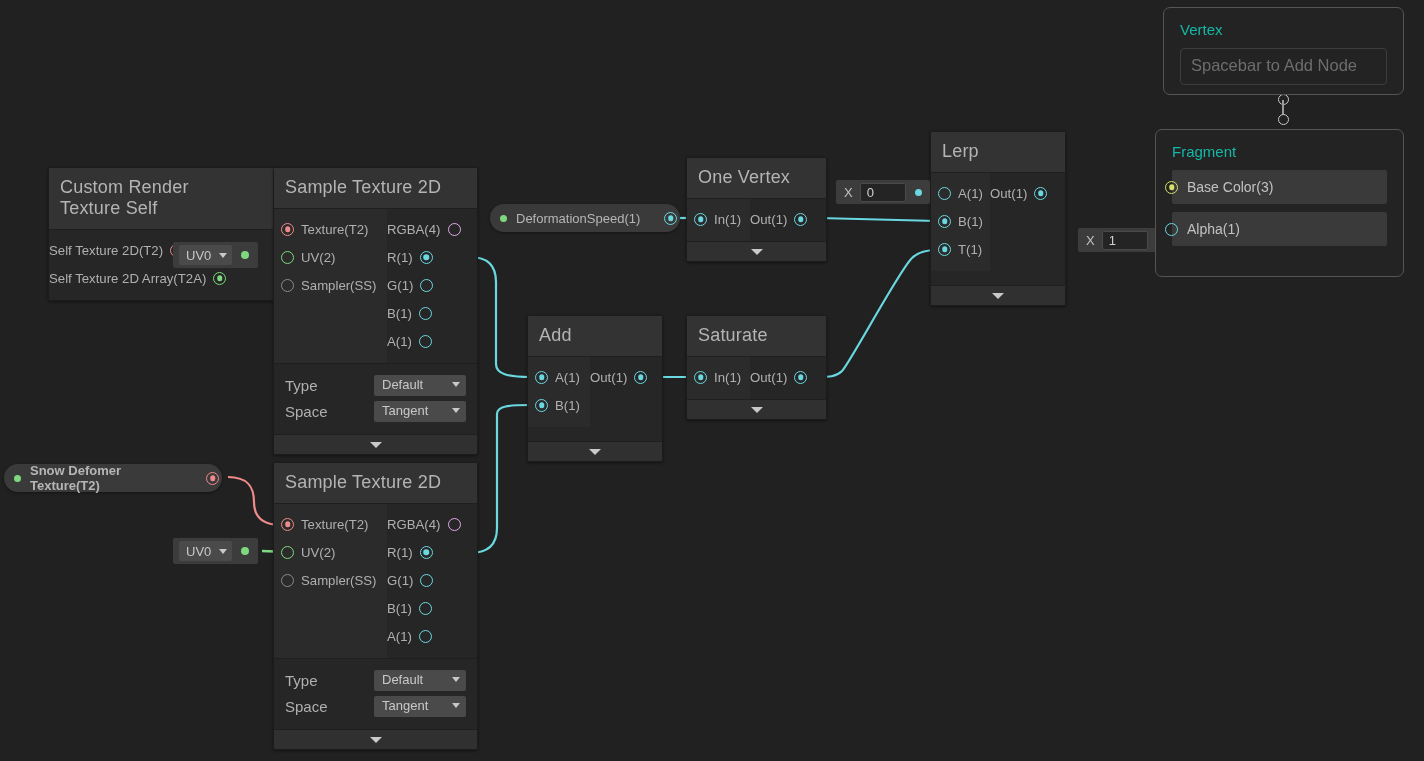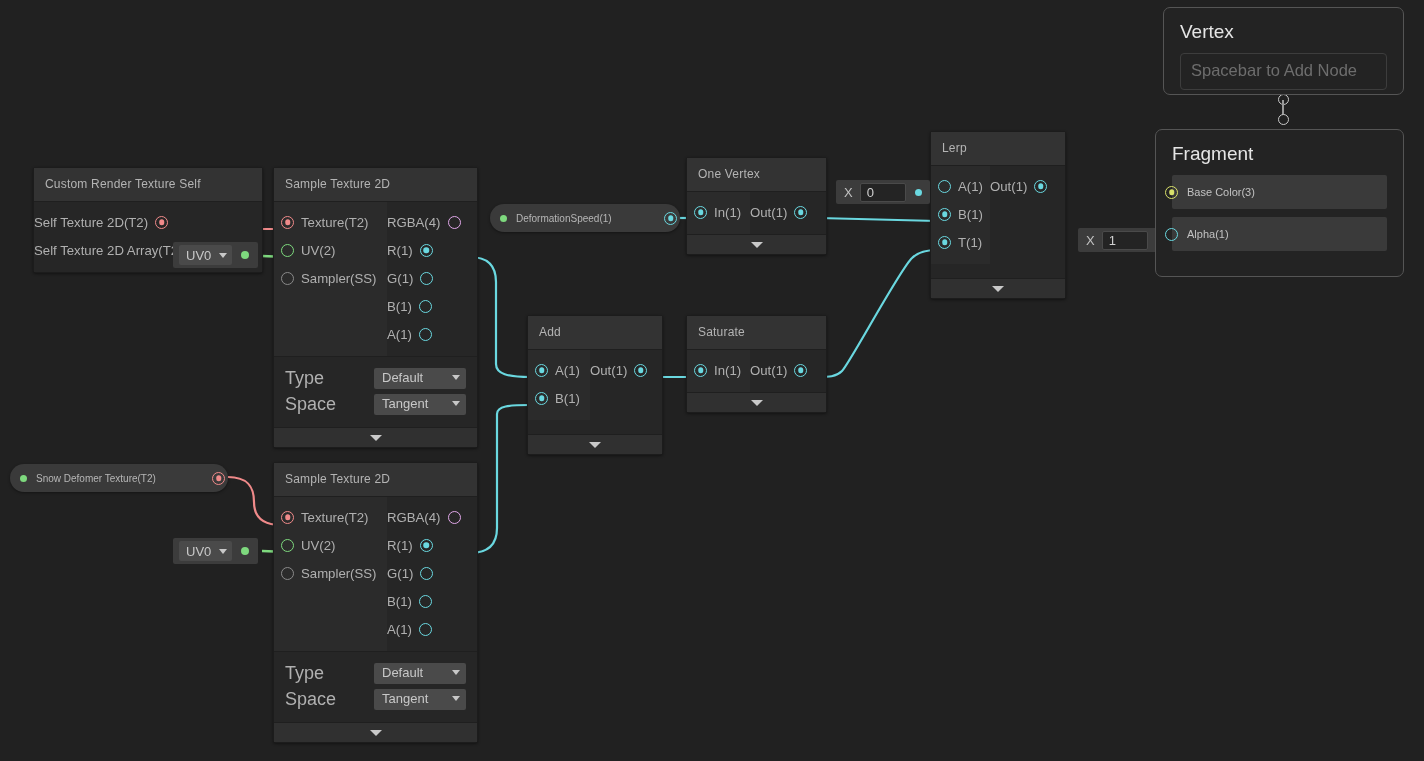--- a/index.html
+++ b/index.html
@@ -20,21 +20,21 @@
     position: absolute;
     background: #262626;
     border: 1px solid #1c1c1c;
     border-radius: 3px;
     z-index: 2;
     box-shadow: 0 1px 3px rgba(0,0,0,.45);
   }
   .node-title {
     background: #333333;
     color: #b4b4b4;
-    font-size: 12px;
+    font-size: 18px;
     padding: 9px 28px 10px 11px;
     border-bottom: 1px solid #1f1f1f;
     letter-spacing: .2px;
   }
   .ports { display: flex; }
   .ports .col-in { background: #2b2b2b; }
   .ports .col-out { background: #262626; flex: 1; }
   .col-in, .col-out { padding: 6px 0 8px 0; }
 
   .port-row {
@@ -68,21 +68,21 @@
   .slot.green { border-color: #7ed97e; }
   .slot.green.filled::after { background: #7ed97e; }
   .slot.grey { border-color: #8a8a8a; }
   .slot.pink { border-color: #e0a6e8; }
   .slot.yellow { border-color: #d8e06a; }
   .slot.yellow.filled::after { background: #d8e06a; }
 
   
   .settings { border-top: 1px solid #1f1f1f; padding: 8px 11px 10px 11px; }
   .set-row { display: flex; align-items: center; justify-content: space-between; height: 26px; }
-  .set-label { color: #b0b0b0; font-size: 18px; }
+  .set-label { color: #b0b0b0; font-size: 15px; }
   .dropdown {
     background: #4a4a4a; color: #c8c8c8;
     font-size: 13px; border-radius: 2px;
     padding: 3px 6px 4px 8px;
     display: flex; align-items: center; justify-content: space-between;
     min-width: 92px; height: 21px;
   }
   .caret { width: 0; height: 0; border-left: 4.5px solid transparent; border-right: 4.5px solid transparent; border-top: 5px solid #c8c8c8; margin-left: 8px; }
 
   .collapse {
@@ -94,21 +94,21 @@
   .chev { width: 0; height: 0; border-left: 6px solid transparent; border-right: 6px solid transparent; border-top: 6px solid #c9c9c9; }
 
   
   .prop {
     position: absolute; z-index: 2;
     background: #3a3a3a;
     border-radius: 14px;
     height: 28px;
     display: flex; align-items: center;
     padding: 0 10px 0 10px;
-    color: #b6b6b6; font-size: 10px;
+    color: #b6b6b6; font-size: 13px;
     box-shadow: 0 1px 3px rgba(0,0,0,.4);
   }
   .prop .dot { width: 7px; height: 7px; border-radius: 50%; background: #7ed97e; margin-right: 9px; flex:none; }
   .prop .label { margin-right: 12px; }
   .prop .slot { margin: 0 -7px 0 0; }
 
   
   .valuefield {
     position: absolute; z-index: 2;
     background: #3c3c3c;
@@ -127,37 +127,37 @@
   .valuefield .nub { width: 7px; height: 7px; border-radius: 50%; background: #6ad8e0; margin: 0 6px 0 9px; }
 
   
   .master {
     position: absolute; z-index: 2;
     background: #232323;
     border: 1px solid #555555;
     border-radius: 7px;
   }
   .master-title {
-    color: #e5e5e5; font-size: 19px;
+    color: #14b8a6; font-size: 15px;
     padding: 13px 16px 10px 16px;
   }
   .master-hint {
     margin: 0 16px 14px 16px;
     border: 1px solid #3d3d3d;
     border-radius: 4px;
     color: #6d6d6d; font-size: 16.5px;
     padding: 7px 10px 9px 10px;
   }
   .block-row {
     margin: 0 16px 8px 16px;
     background: #3a3a3a;
     border-radius: 2px;
     height: 34px;
     display: flex; align-items: center;
-    color: #c2c2c2; font-size: 11px;
+    color: #c2c2c2; font-size: 14px;
     padding-left: 0;
   }
   .block-row .slot { margin: 0 9px 0 -7px; }
 
   
   .stack-conn { position: absolute; z-index: 1; }
   .stack-conn .ring {
     position: absolute; width: 11px; height: 11px;
     border: 1.6px solid #c9c9c9; border-radius: 50%;
     background: #212121; left: 0;
@@ -215,21 +215,21 @@
 
     <path d="M819,377 C828,377 836,377 842,371 C850,363 900,269 912,258 C918,252 926,250 937,250" stroke="#6ad8e0" stroke-width="2.2" fill="none"></path>
 
     <path d="M914,192 L937,192" stroke="#6ad8e0" stroke-width="2.2" fill="none"></path>
 
     <path d="M1058,193 L1178,193" stroke="url(#gradCyanYellow)" stroke-width="2.4" fill="none"></path>
 
     <path d="M1156,240 L1178,240" stroke="#6ad8e0" stroke-width="2.2" fill="none"></path>
   </svg>
 
-  <div class="node" style="left:33px; top:167px; width:230px;">
+  <div class="node" style="left:48px; top:167px; width:230px;">
     <div class="node-title">Custom Render Texture Self</div>
     <div class="ports">
       <div class="col-out" style="flex:1; padding-right:10px;">
         <div class="port-row out">
           <span>Self Texture 2D(T2)</span>
           <span class="slot red filled"></span>
         </div>
         <div class="port-row out">
           <span>Self Texture 2D Array(T2A)</span>
           <span class="slot green filled"></span>
@@ -369,21 +369,21 @@
   </div>
 
   <div class="uvwidget" style="left:173px; top:538px;">
     <div class="dd">
       <span>UV0</span>
       <span class="caret"></span>
     </div>
     <span class="nubg"></span>
   </div>
 
-  <div class="prop" style="left:10px; top:464px; width:218px;">
+  <div class="prop" style="left:4px; top:464px; width:218px;font-weight:bold;">
     <span class="dot"></span>
     <span class="label">Snow Defomer Texture(T2)</span>
     <span class="slot red filled" style="margin-left:auto;"></span>
   </div>
 
   <div class="prop" style="left:490px; top:204px; width:190px;">
     <span class="dot"></span>
     <span class="label">DeformationSpeed(1)</span>
     <span class="slot filled" style="margin-left:auto;"></span>
   </div>

